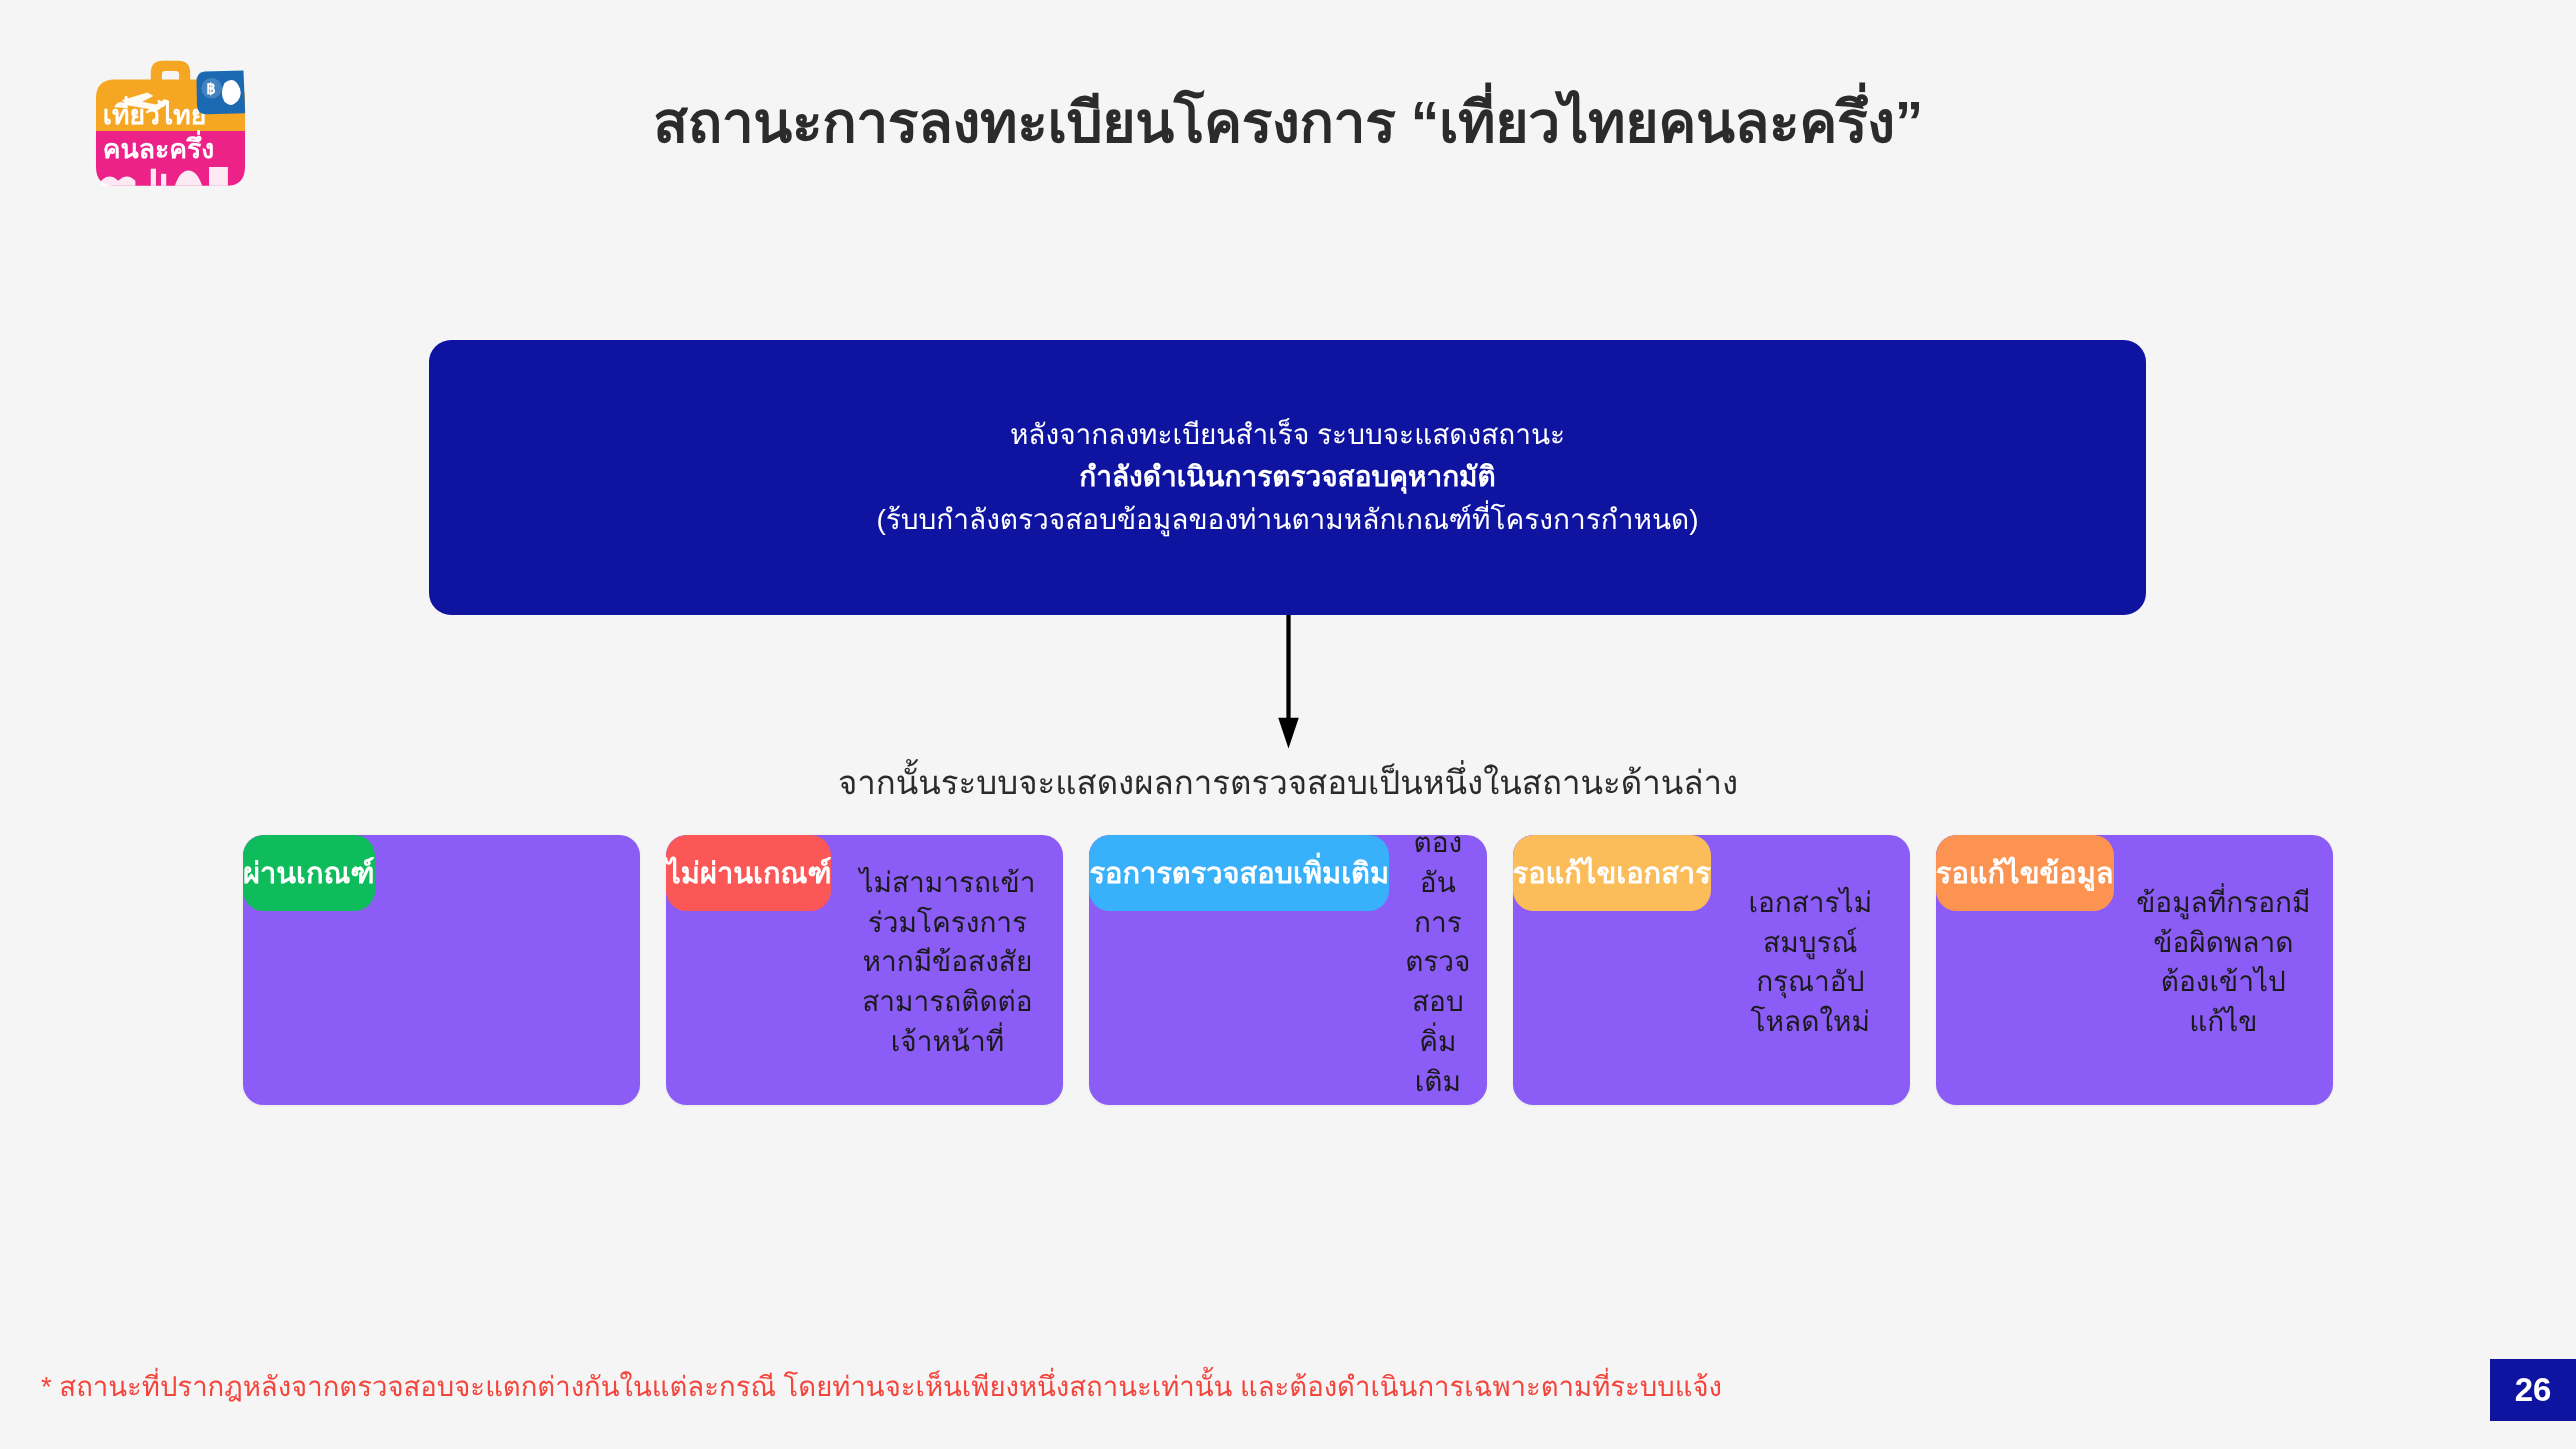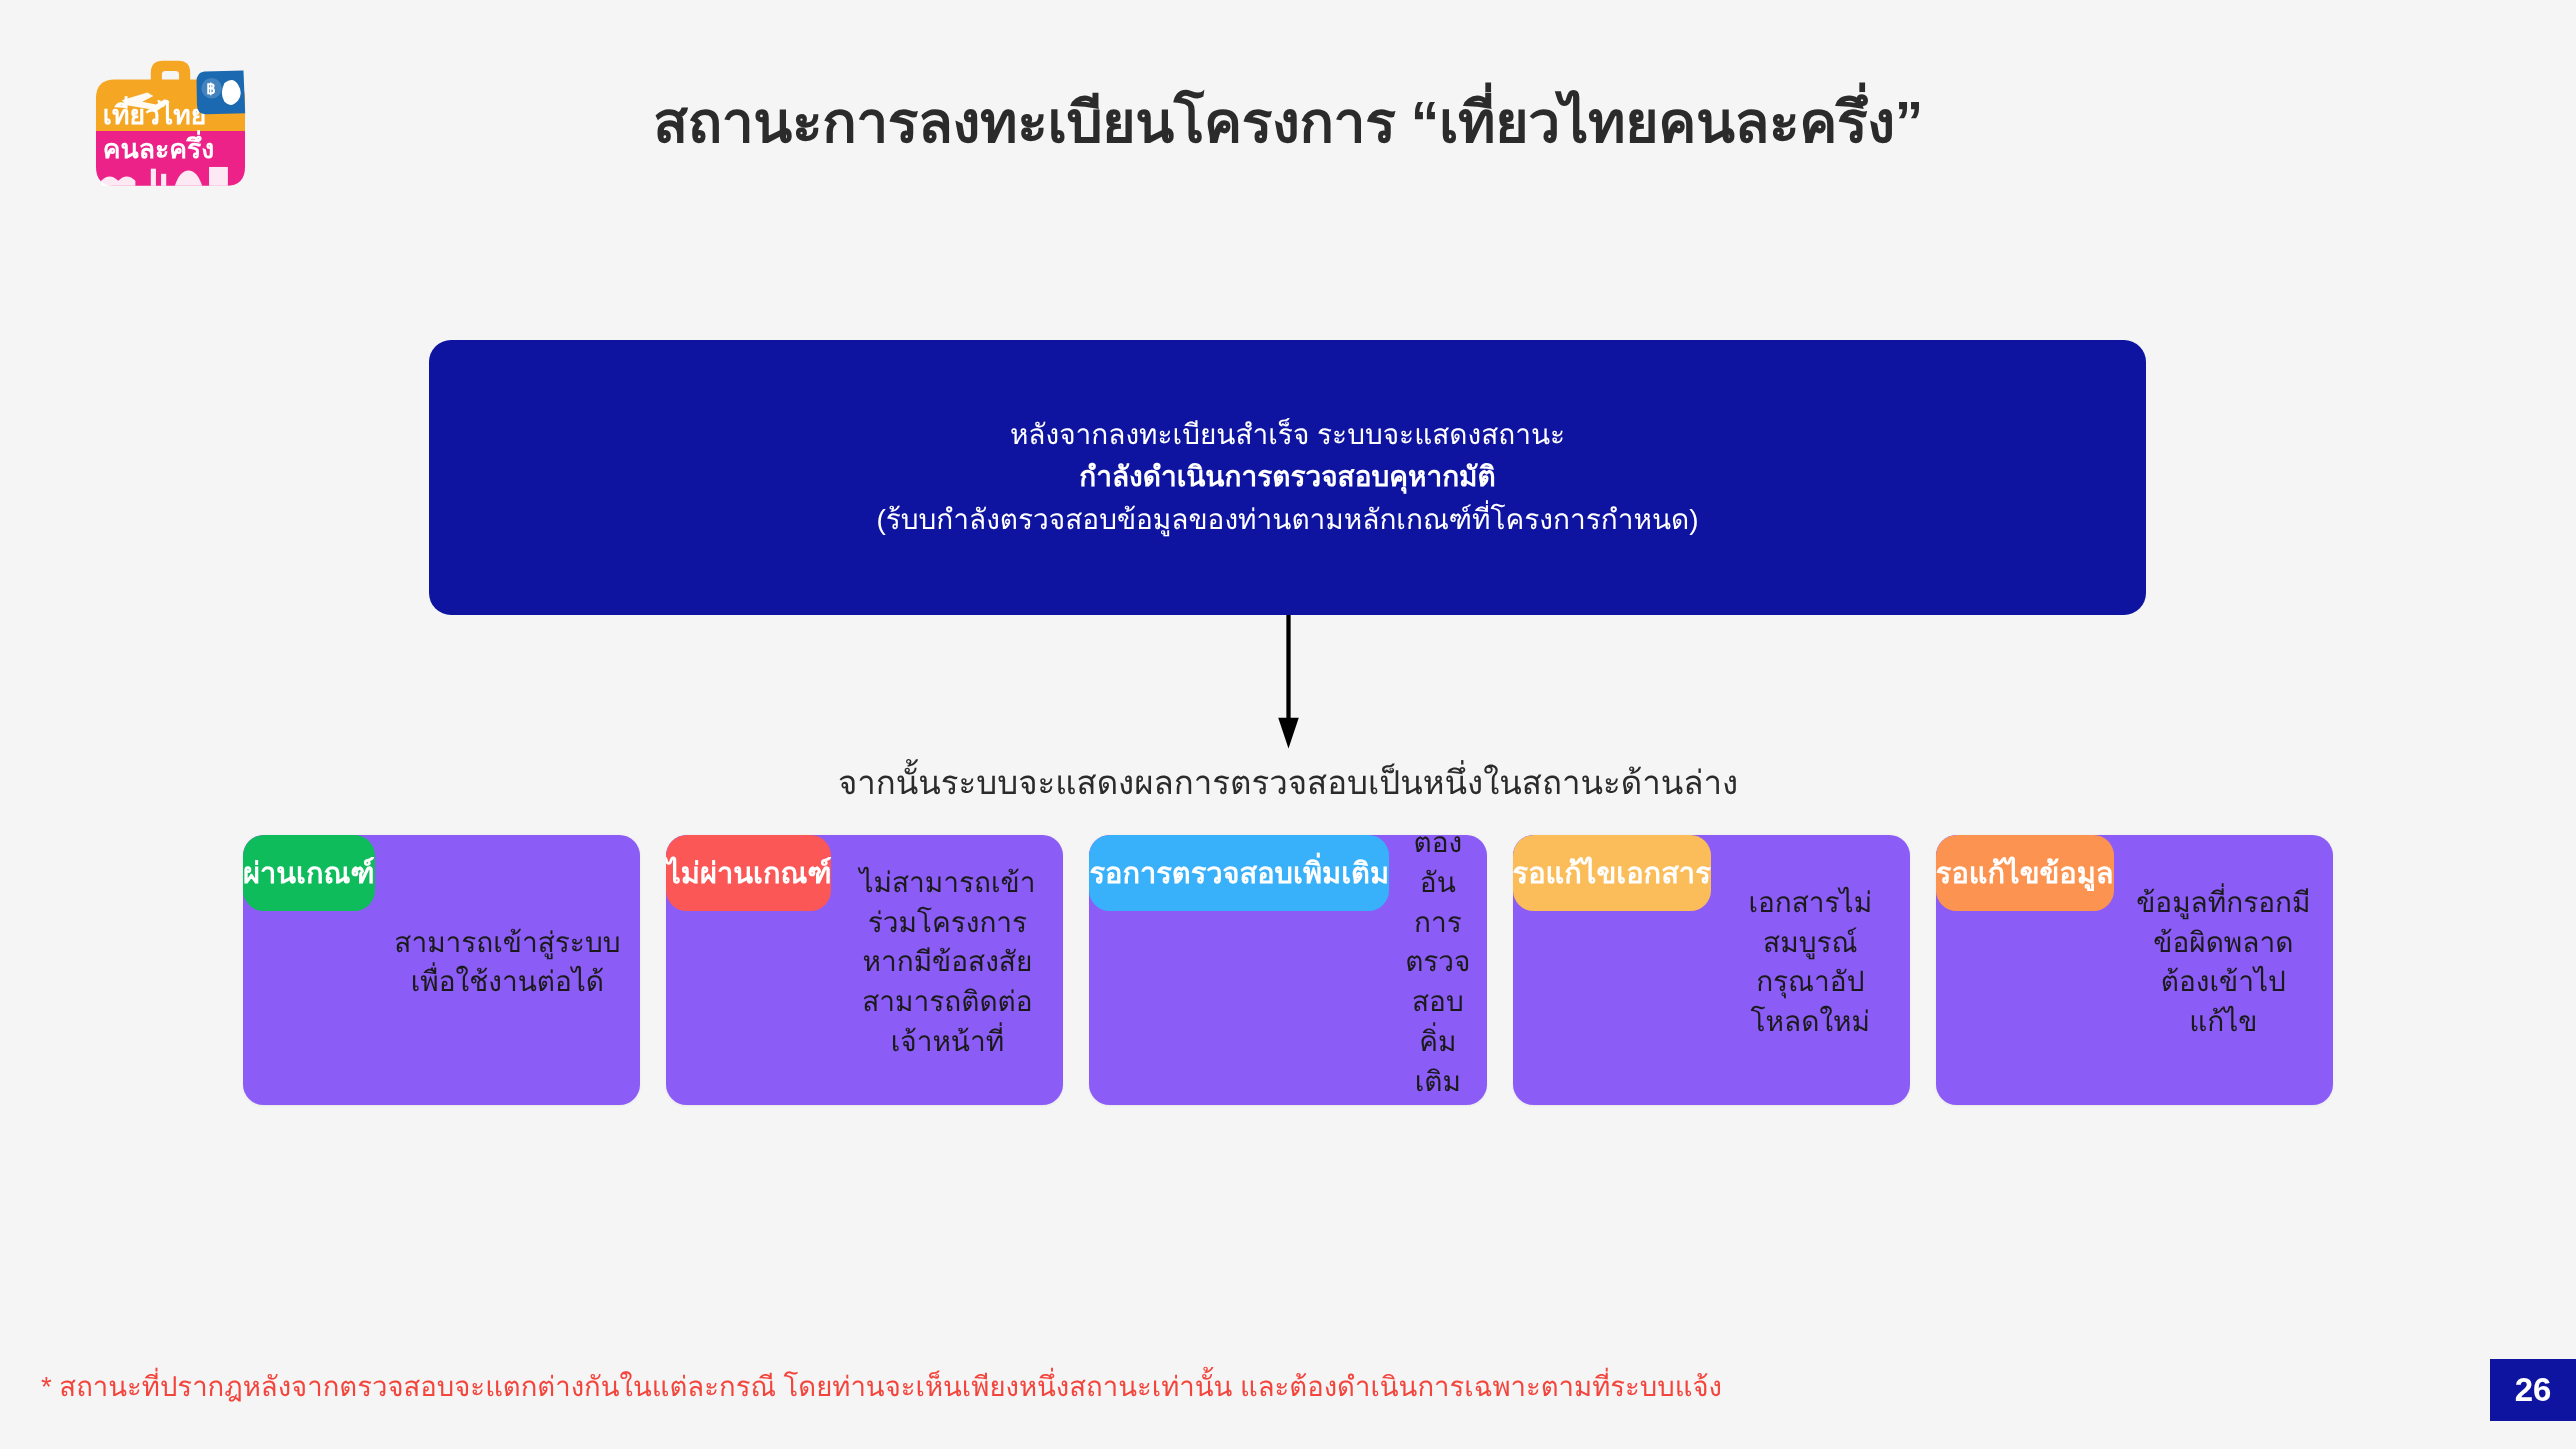--- a/index.html
+++ b/index.html
@@ -211,22 +211,20 @@
     <polygon points="18,156 6,120 30,120" fill="#000000"></polygon>
   </svg>
 </div>
 
 <div class="sub-caption">จากนั้นระบบจะแสดงผลการตรวจสอบเป็นหนึ่งในสถานะด้านล่าง</div>
 
 <div class="cards">
 
   <article class="card">
     <div class="card-header" style="background: rgb(15, 188, 92);">ผ่านเกณฑ์</div>
-    <div class="card-body">สามารถเข้าสู่ระบบ
-เพื่อใช้งานต่อได้</div>
   </article>
 
   <article class="card">
     <div class="card-header" style="background: rgb(251, 87, 87);">ไม่ผ่านเกณฑ์</div>
     <div class="card-body">ไม่สามารถเข้าร่วมโครงการ
 หากมีข้อสงสัย
 สามารถติดต่อเจ้าหน้าที่</div>
   </article>
 
   <article class="card">

